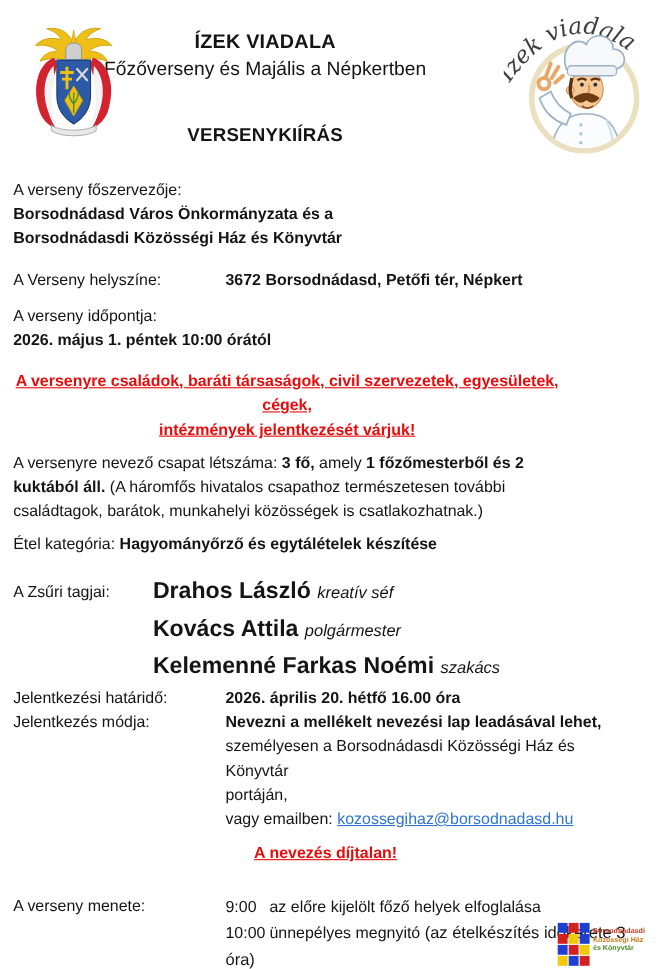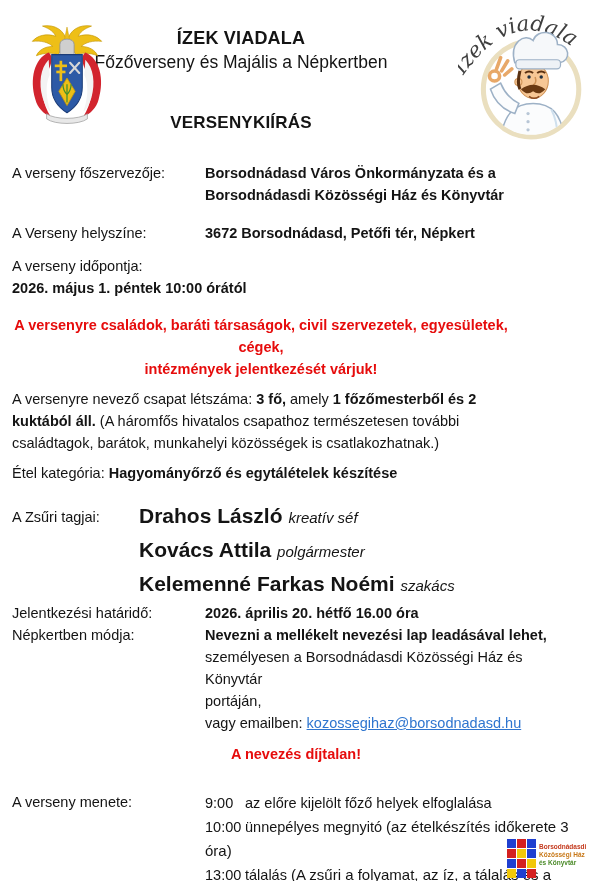--- a/index.html
+++ b/index.html
@@ -16,25 +16,25 @@
   .crest{position:absolute;left:24px;top:22px;width:86px;height:104px;}
   .chef{position:absolute;left:458px;top:8px;width:136px;height:136px;}
   .header-text{padding-top:26px;margin-left:10px;width:462px;text-align:center;}
   .title{font-size:18px;font-weight:bold;line-height:24px;letter-spacing:.2px;}
   .subtitle{font-size:17.5px;line-height:25px;}
   .heading{font-size:17px;font-weight:bold;margin-top:37px;line-height:22px;letter-spacing:.2px;}
   
   .row{display:flex;margin-left:12px;}
   .lbl{width:193px;flex-shrink:0;}
   .val{font-weight:bold;width:360px;}
-  #organizer{margin-top:28px;}
+  #organizer{margin-top:28px;flex-direction:column;}
   #venue{margin-top:16px;}
   #date{margin-top:11px;flex-direction:column;}
   
-  .banner{color:var(--accent-red);font-weight:bold;text-align:center;}
+  .banner{color:var(--accent-red);font-weight:bold;text-align:center;text-decoration:underline;}
   #invite{margin-top:15px;margin-left:8px;width:506px;}
   
   #team{margin:8px 0 0 12px;width:507px;}
   .b{font-weight:bold;}
   #category{margin:8px 0 0 12px;}
   
   #jury{display:flex;margin-left:12px;margin-top:16px;}
   .jury-lbl{width:103px;flex-shrink:0;padding-top:6px;}
   .jury-name{font-size:21px;font-weight:bold;line-height:32px;margin-left:24px;}
   .jury-role{font-size:15px;font-weight:normal;font-style:italic;}
@@ -173,21 +173,21 @@
     <div>
       <div class="jury-name"><span>Drahos László</span> <span class="jury-role">kreatív séf</span></div>
       <div class="jury-name"><span>Kovács Attila</span> <span class="jury-role">polgármester</span></div>
       <div class="jury-name"><span>Kelemenné Farkas Noémi</span> <span class="jury-role">szakács</span></div>
     </div>
   </div>
 
   <div class="row" id="application">
     <div class="lbl app-labels">
       <div class="lline">Jelentkezési határidő:</div>
-      <div class="lline">Népkertben módja:</div>
+      <div class="lline">Jelentkezés módja:</div>
     </div>
     <div class="app-val">
       <div class="vline b">2026. április 20. hétfő 16.00 óra</div>
       <div class="vline b">Nevezni a mellékelt nevezési lap leadásával lehet,</div>
       <div class="vline">személyesen a Borsodnádasdi Közösségi Ház és Könyvtár</div>
       <div class="vline">portáján,</div>
       <div class="vline"><span>vagy emailben: </span><a class="link">kozossegihaz@borsodnadasd.hu</a></div>
     </div>
   </div>
 

